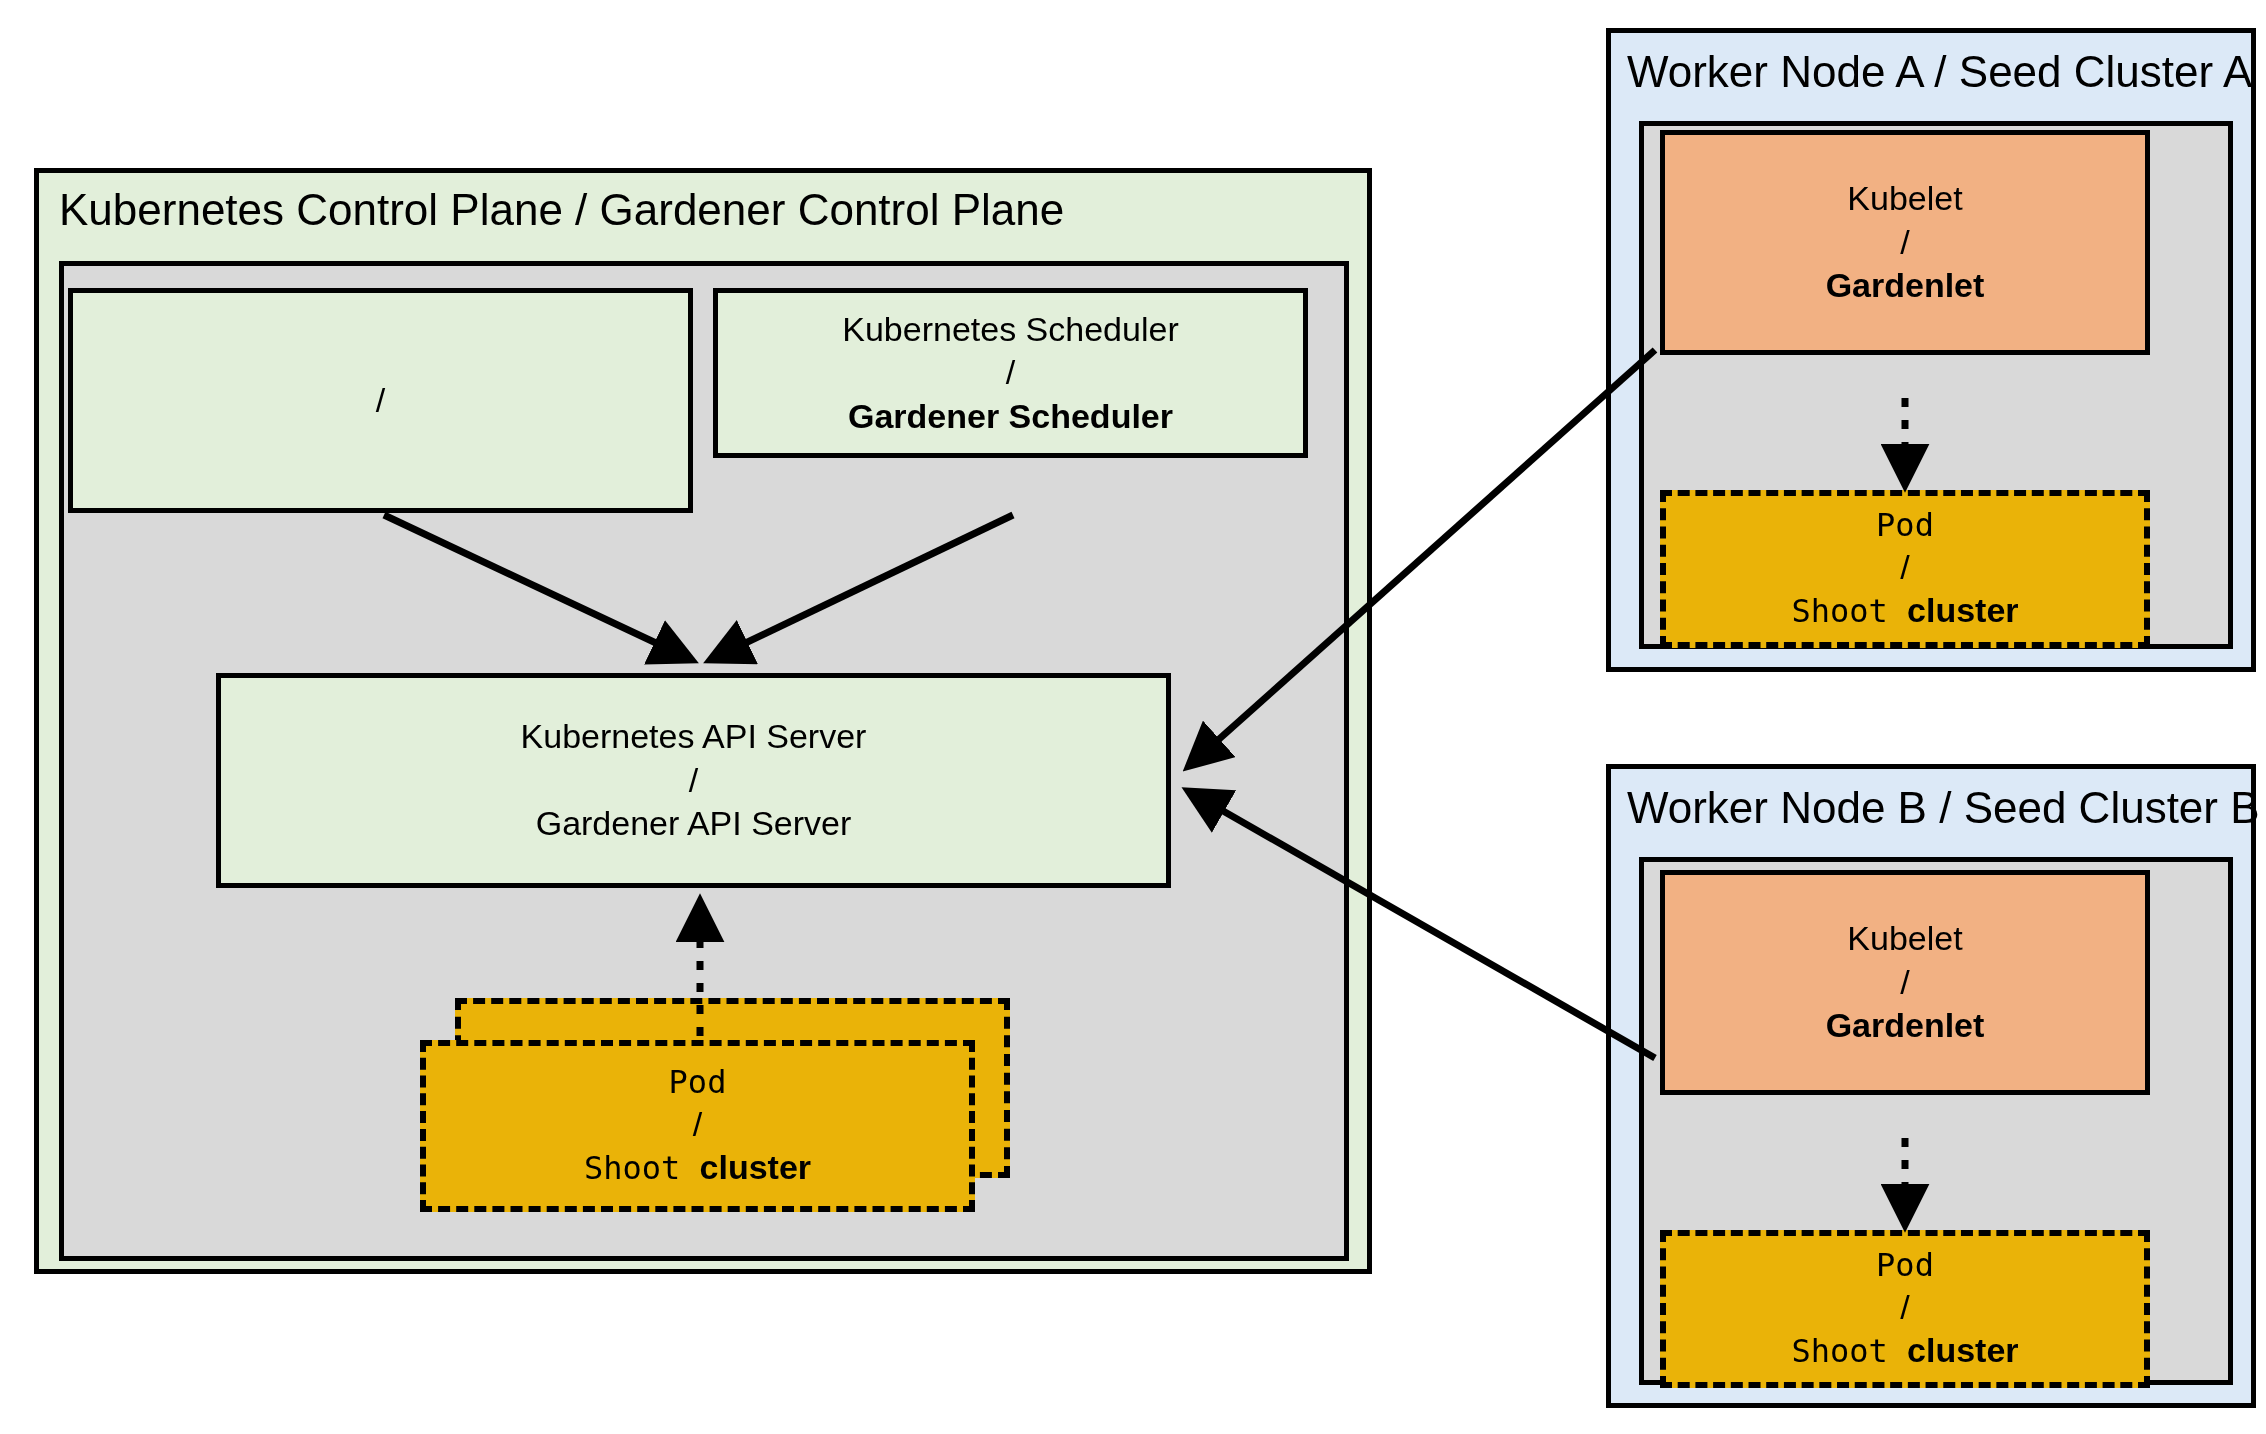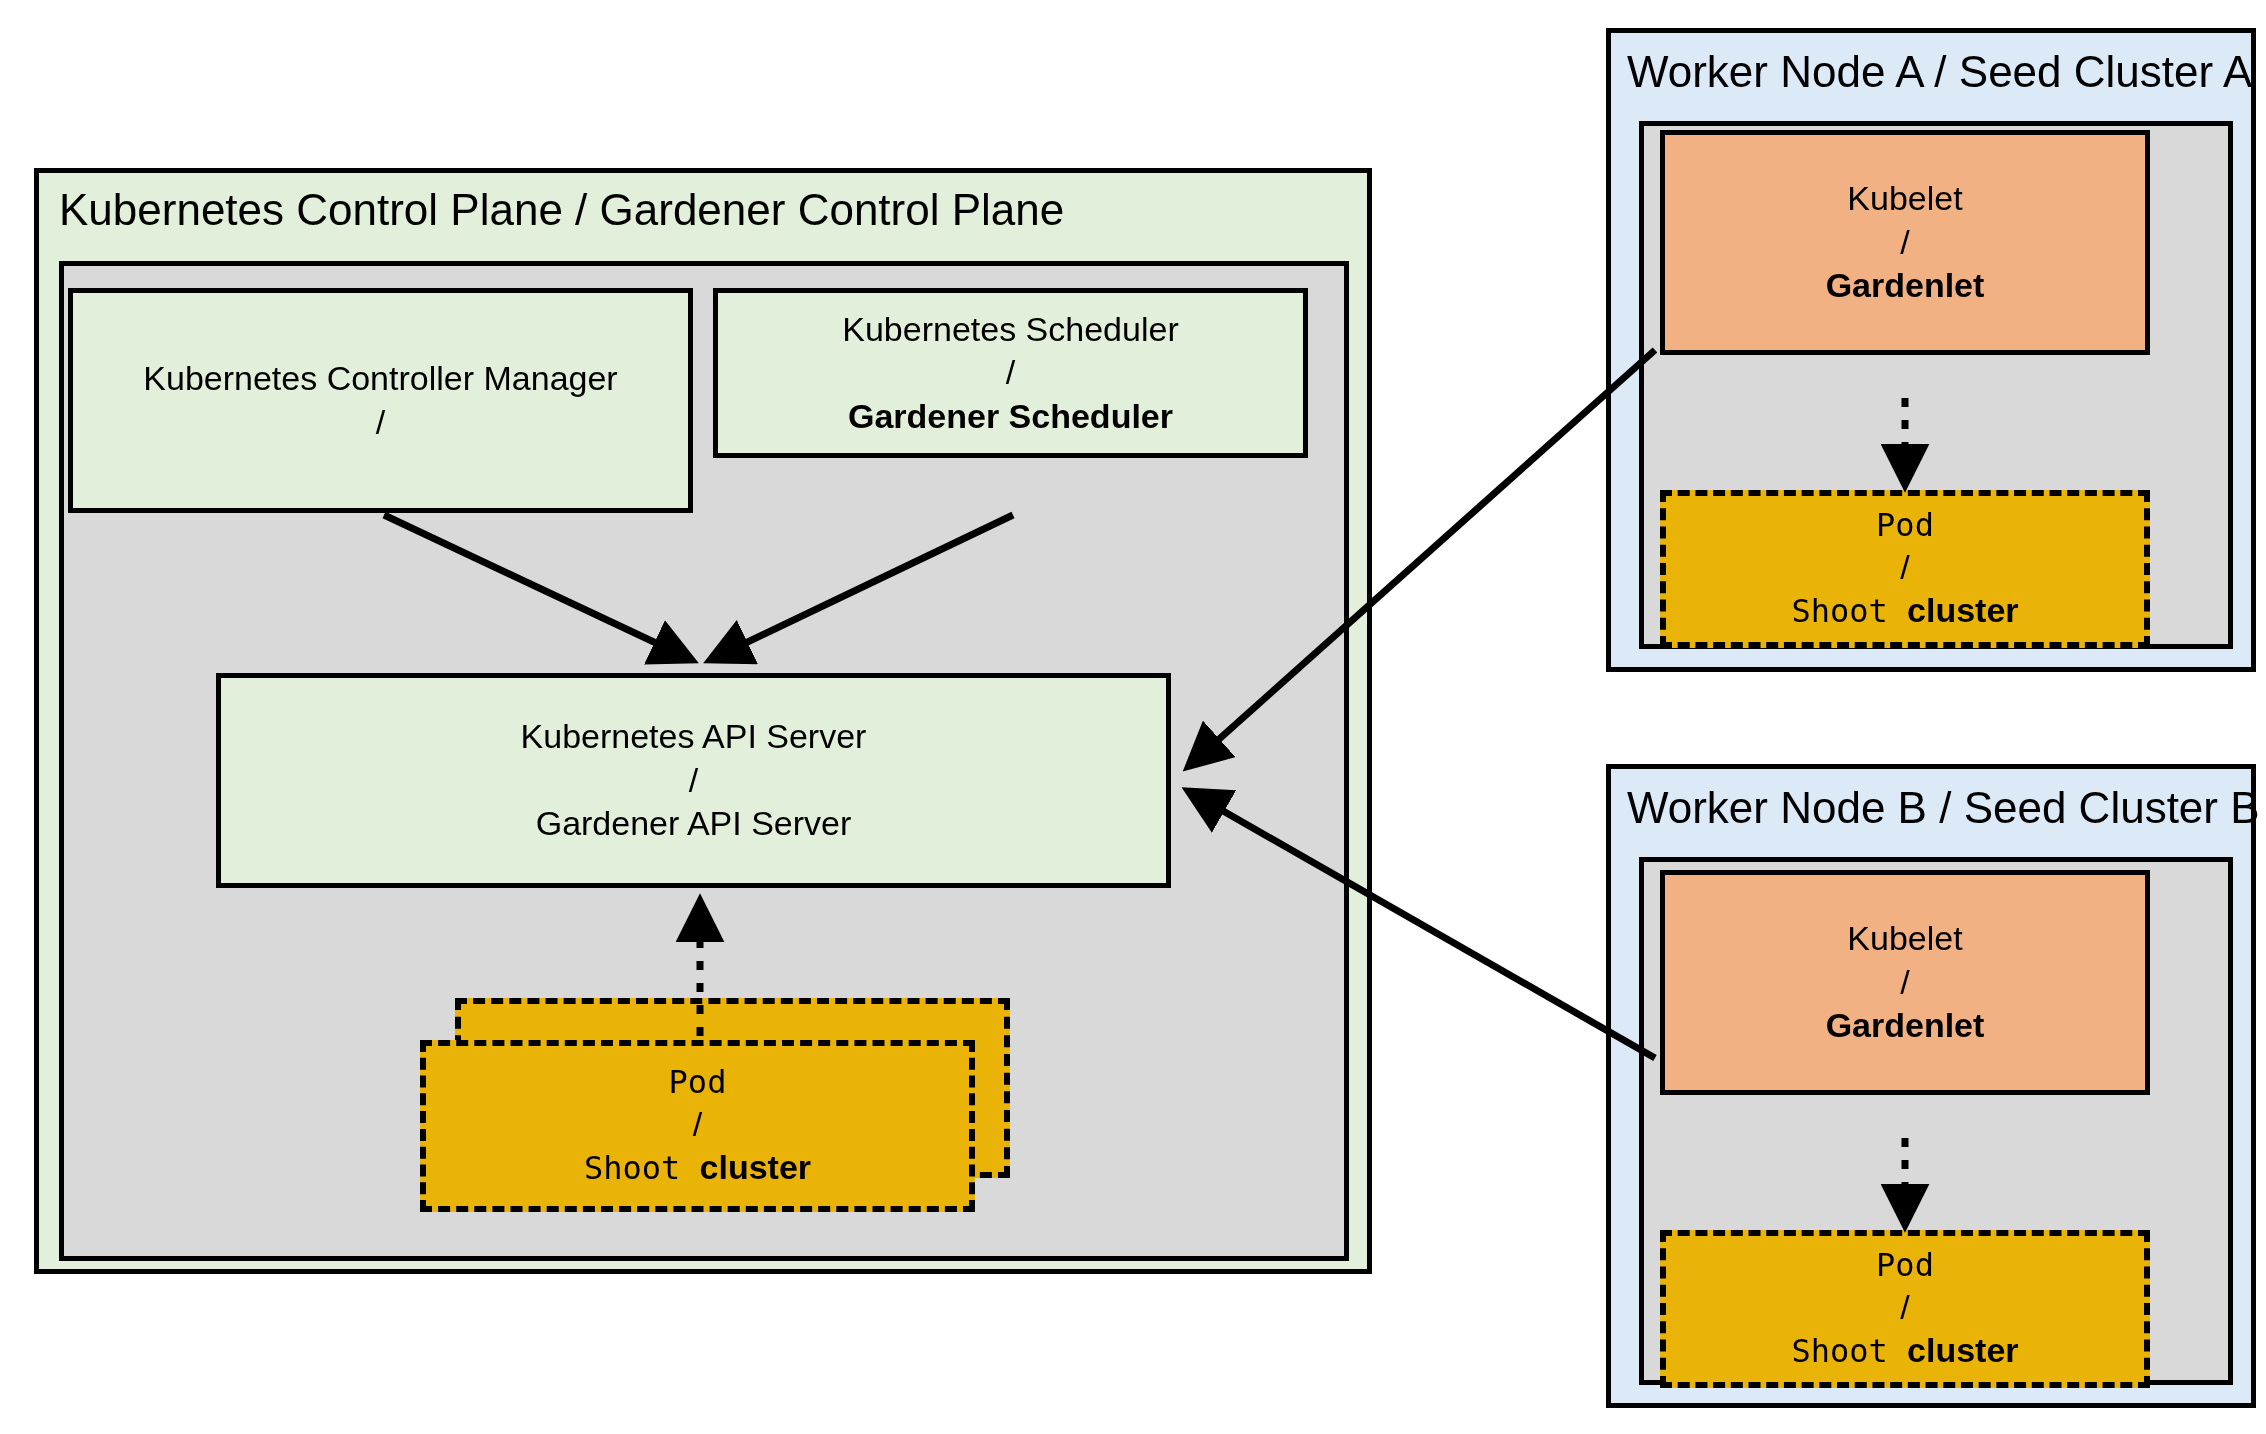--- a/index.html
+++ b/index.html
@@ -35,21 +35,20 @@
 
 <div class="stage">
 
   <div class="abs panel-green" style="left:34px;top:168px;width:1338px;height:1106px;">
     <div class="abs panel-title" style="left:20px;top:14px;">Kubernetes Control Plane / Gardener Control Plane</div>
 
     <div class="abs panel-gray" style="left:20px;top:88px;width:1290px;height:1000px;"></div>
   </div>
 
   <div class="abs box box-green" style="left:68px;top:288px;width:625px;height:225px;">
-    <div class="ln">Kubernetes Controller Manager</div>
     <div class="slash">/</div>
   </div>
 
   <div class="abs box box-green" style="left:713px;top:288px;width:595px;height:170px;">
     <div class="ln">Kubernetes Scheduler</div>
     <div class="slash">/</div>
     <div class="ln b">Gardener Scheduler</div>
   </div>
 
   <div class="abs box box-green" style="left:216px;top:673px;width:955px;height:215px;">

